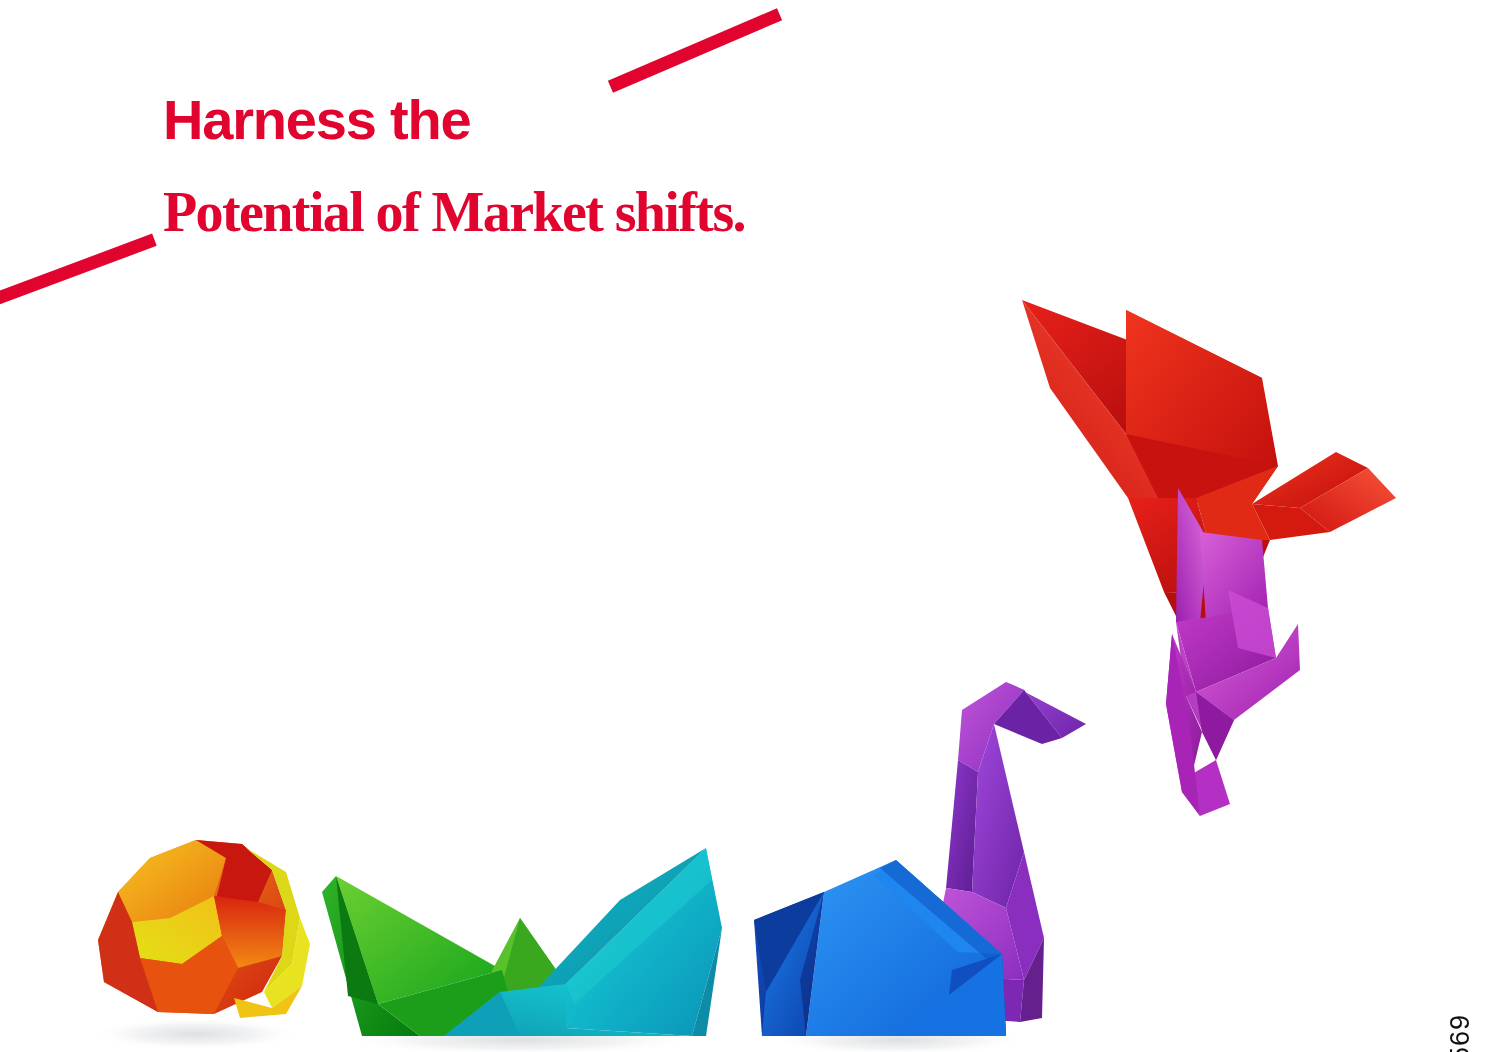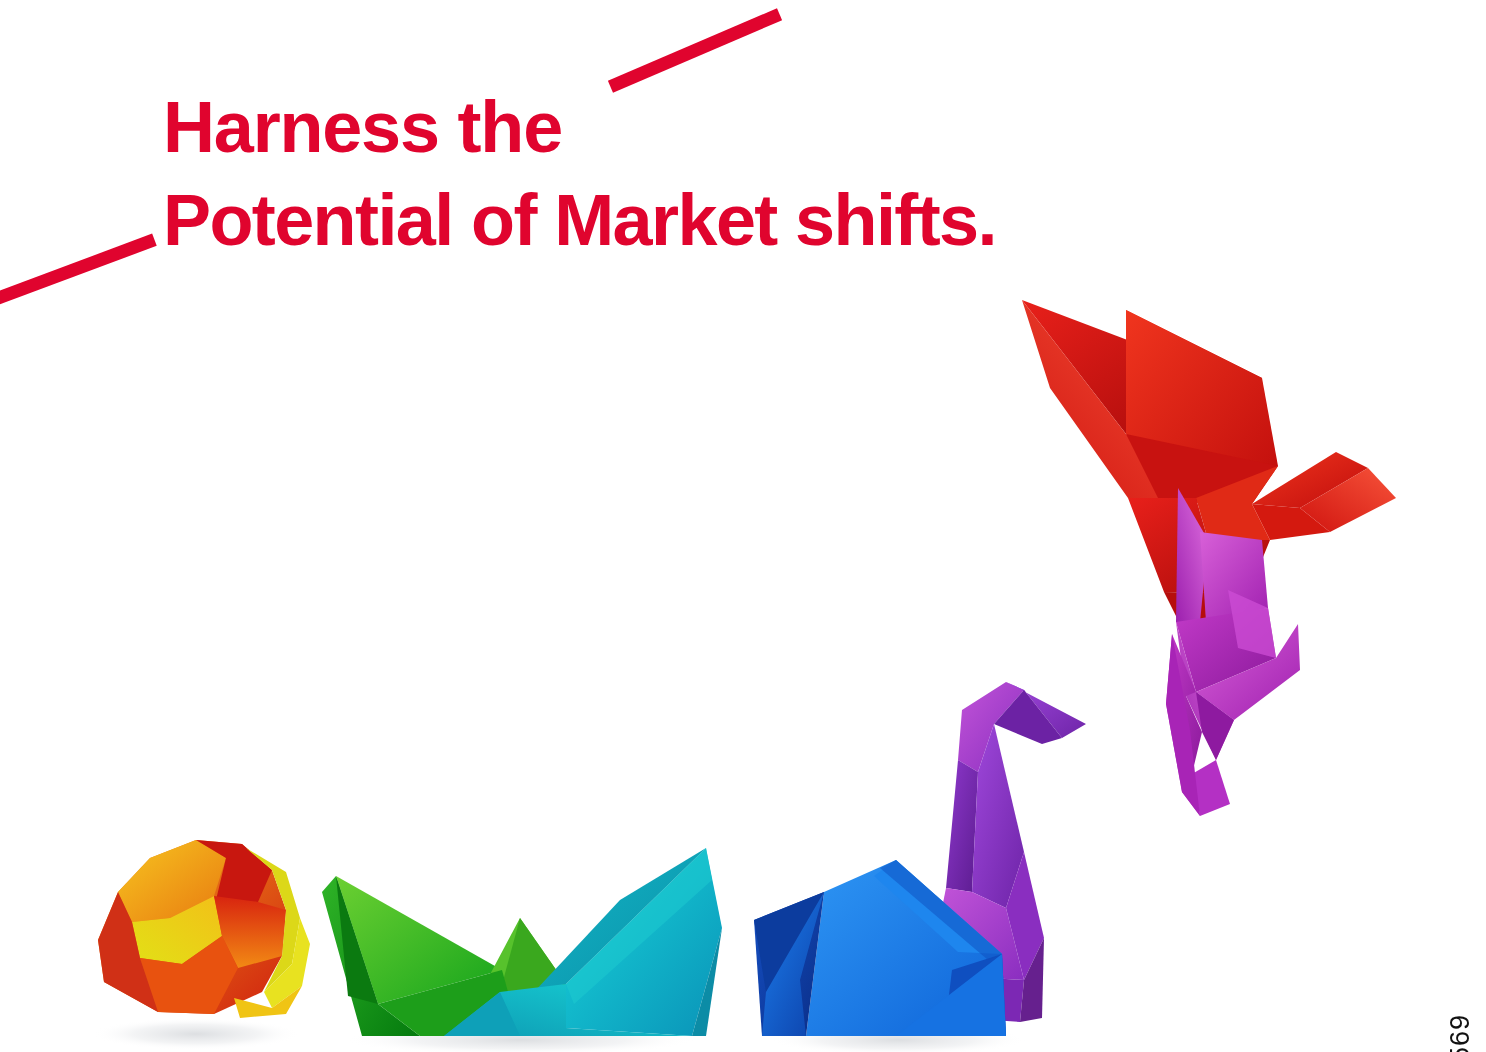--- a/index.html
+++ b/index.html
@@ -37,33 +37,34 @@
     width: 176px;
     height: 13px;
     transform: rotate(-20.5deg);
     transform-origin: center center;
   }
 
   
   .headline {
     position: absolute;
     left: 163px;
-    top: 81px;
+    top: 73px;
     color: #E0042E;
     font-weight: bold;
-    font-size: 72px;
+    font-size: 56px;
     line-height: 93px;
     letter-spacing: -1.2px;
     white-space: nowrap;
   }
   .headline .line {
     display: block;
   }
   .headline .line-2 {
     letter-spacing: -1.6px;
+    font-family: Liberation Serif, serif;
   }
 
   
   .side-code {
     position: absolute;
     right: 10px;
     bottom: 38px;
     color: #111111;
     font-size: 27px;
     letter-spacing: 1px;

